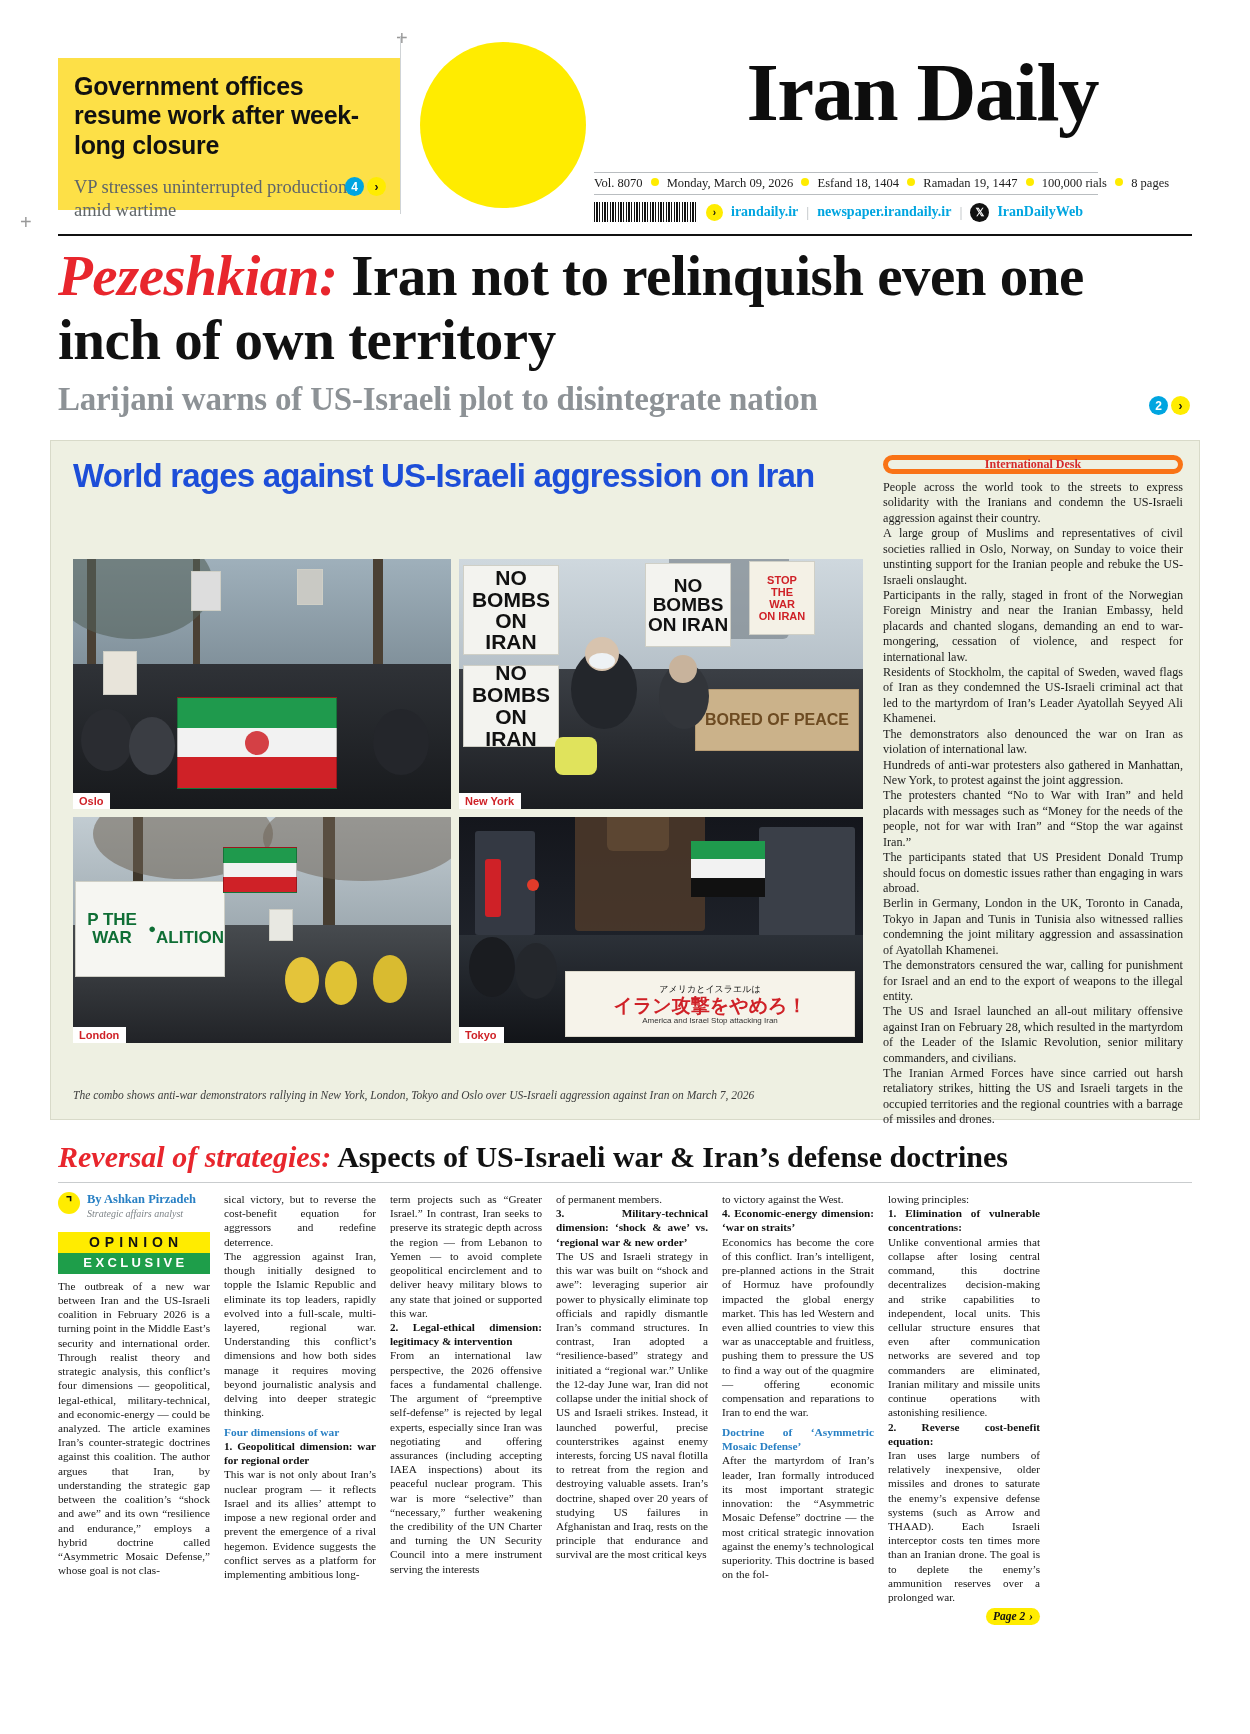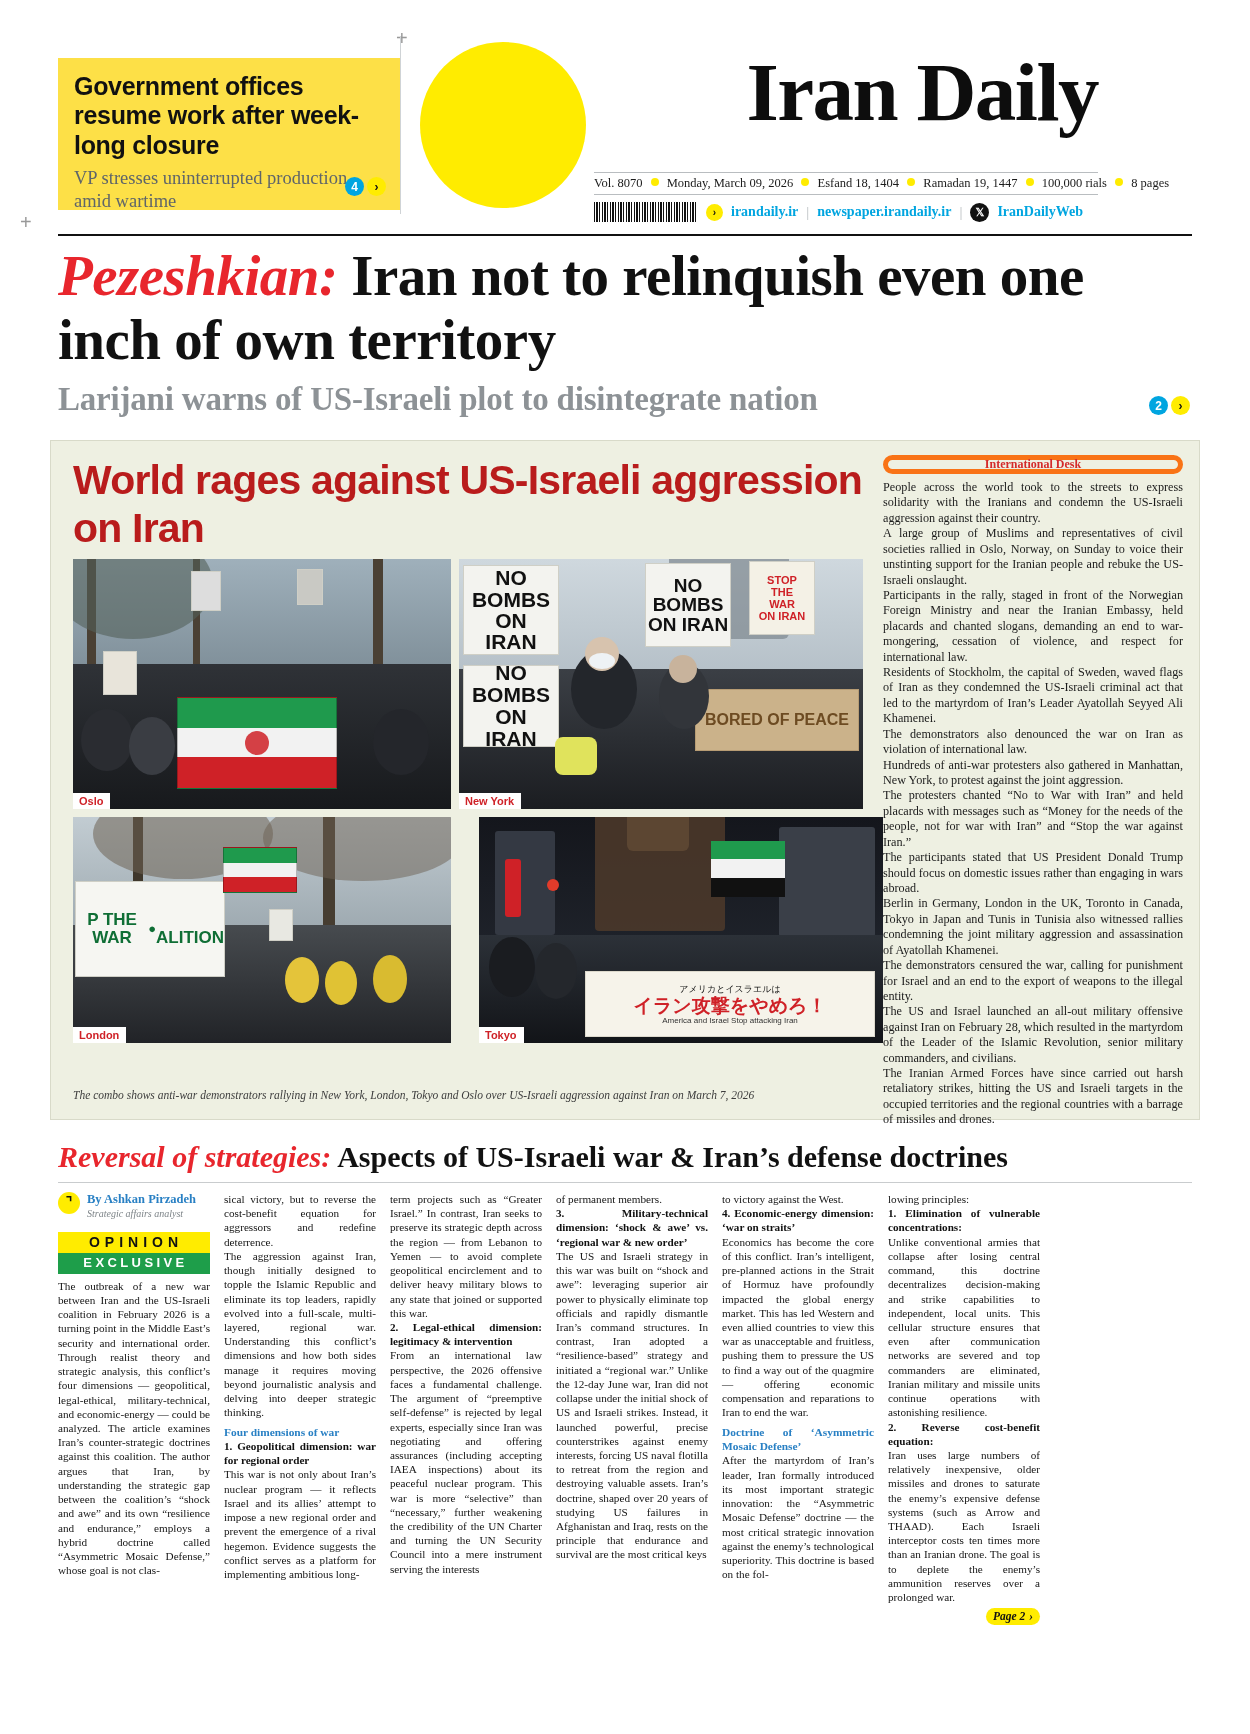--- a/index.html
+++ b/index.html
@@ -23,21 +23,21 @@
   .teaser {
     position:absolute; left:58px; top:58px; width:342px; height:152px;
     background:#fde047; padding:14px 16px 10px 16px;
   }
   .teaser h2 {
     font-family:"Liberation Sans", sans-serif;
     font-weight:700; font-size:25px; line-height:1.17; color:#111;
     letter-spacing:-0.3px;
   }
   .teaser p {
-    margin-top:7px; font-size:18.5px; line-height:1.24; color:#5f6569;
+    margin-top:16px; font-size:18.5px; line-height:1.24; color:#5f6569;
     font-family:"Liberation Serif", serif;
   }
   .pagebadge { display:flex; align-items:center; gap:3px; position:absolute; }
   .pagebadge .num {
     width:19px;height:19px;border-radius:50%;background:#00a5e0;color:#fff;
     font-family:"Liberation Sans",sans-serif;font-size:12px;font-weight:700;
     display:flex;align-items:center;justify-content:center;
   }
   .pagebadge .arrow {
     width:19px;height:19px;border-radius:50%;background:#ffec00;color:#111;
@@ -100,34 +100,34 @@
   .lead .pagebadge { position:absolute; right:2px; top:152px; }
 
   
   .storybox {
     position:absolute; left:50px; top:440px; width:1150px; height:680px;
     background:#eef0e2; border:1px solid #d8dac9;
   }
   .story-h {
     position:absolute; left:22px; top:16px; width:790px;
     font-family:"Liberation Sans", sans-serif; font-weight:700;
-    font-size:41px; line-height:1.17; color:#b91c1c; letter-spacing:-0.8px;
+    font-size:33px; line-height:1.17; color:#1d4ed8; letter-spacing:-0.8px;
   }
 
   .photogrid { position:absolute; left:22px; top:118px; width:790px; height:525px; }
   .ph { position:absolute; overflow:hidden; }
   .ph .label {
     position:absolute; left:0; bottom:0; background:#fff;
     color:#cf2127; font-family:"Liberation Sans",sans-serif;
     font-weight:700; font-size:11px; padding:2px 7px 2px 6px;
   }
   .ph1 { left:0; top:0; width:378px; height:250px; }
   .ph2 { left:386px; top:0; width:404px; height:250px; }
   .ph3 { left:0; top:258px; width:378px; height:226px; }
-  .ph4 { left:386px; top:258px; width:404px; height:226px;margin-left:20px; }
+  .ph4 { left:386px; top:258px; width:404px; height:226px; }
   .caption {
     position:absolute; left:22px; top:648px; width:790px;
     font-size:11.5px; font-style:italic; color:#3c3c3c;
   }
 
   .deskcol { position:absolute; left:832px; top:14px; width:300px; }
   .deskpill {
     height:19px; border:5px solid #f97316; border-radius:10px;
     display:flex; align-items:center; justify-content:center;
     font-family:"Liberation Serif",serif; font-weight:700; font-size:12px; color:#d42b2b;

